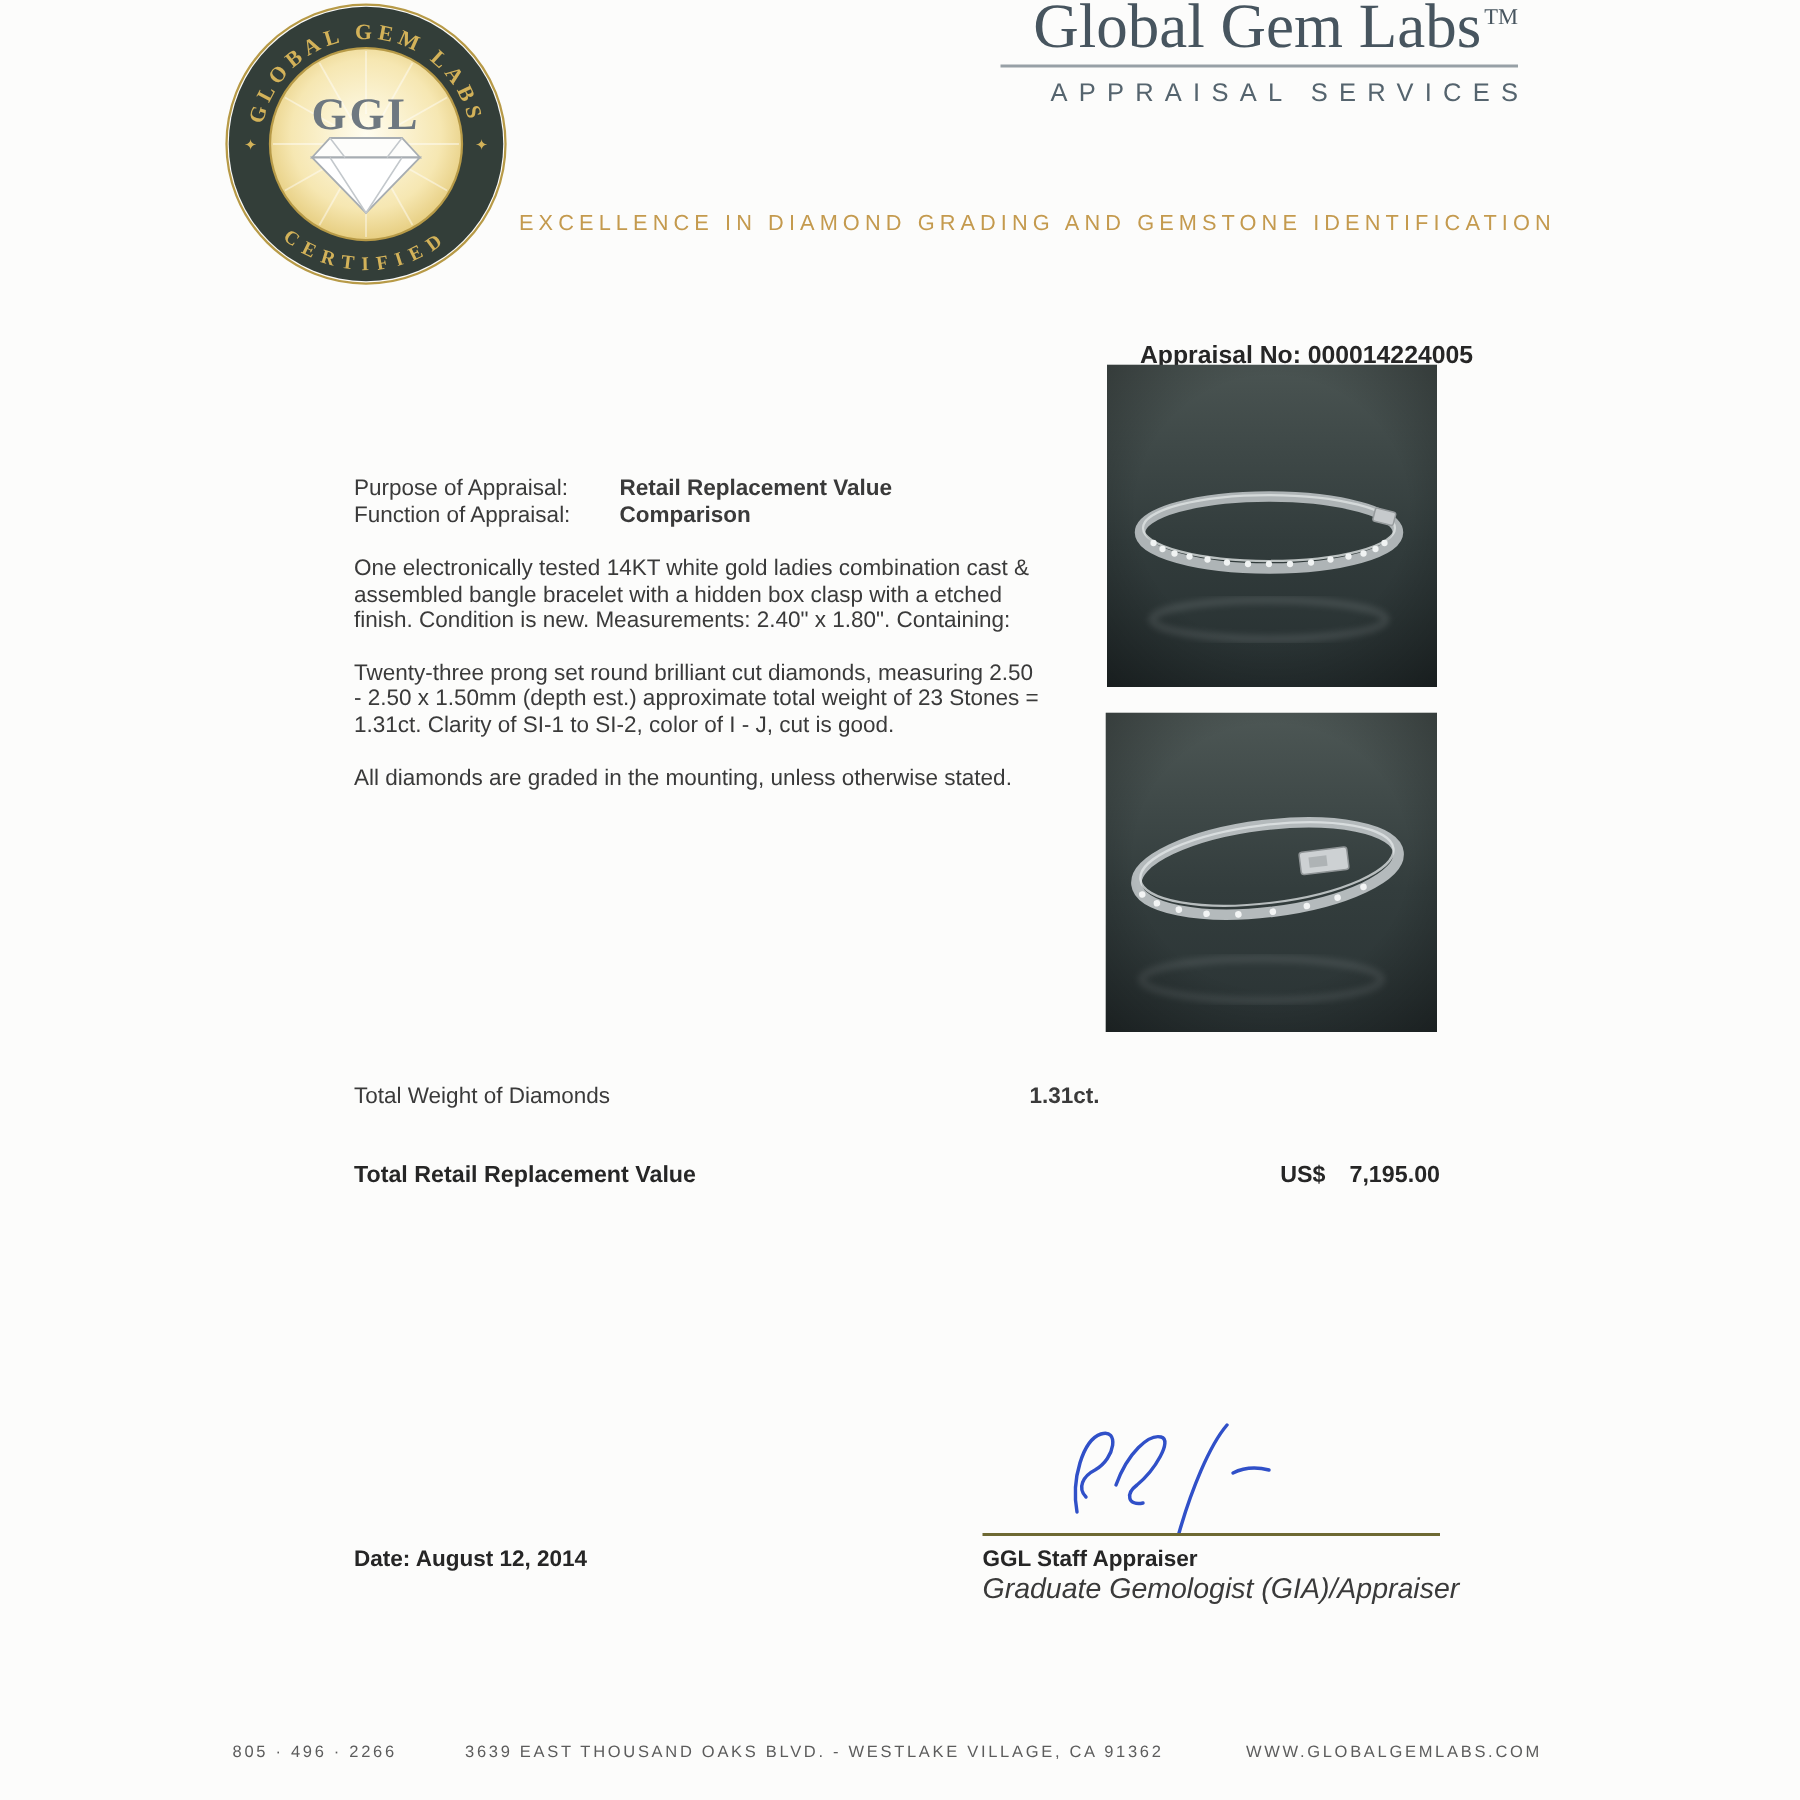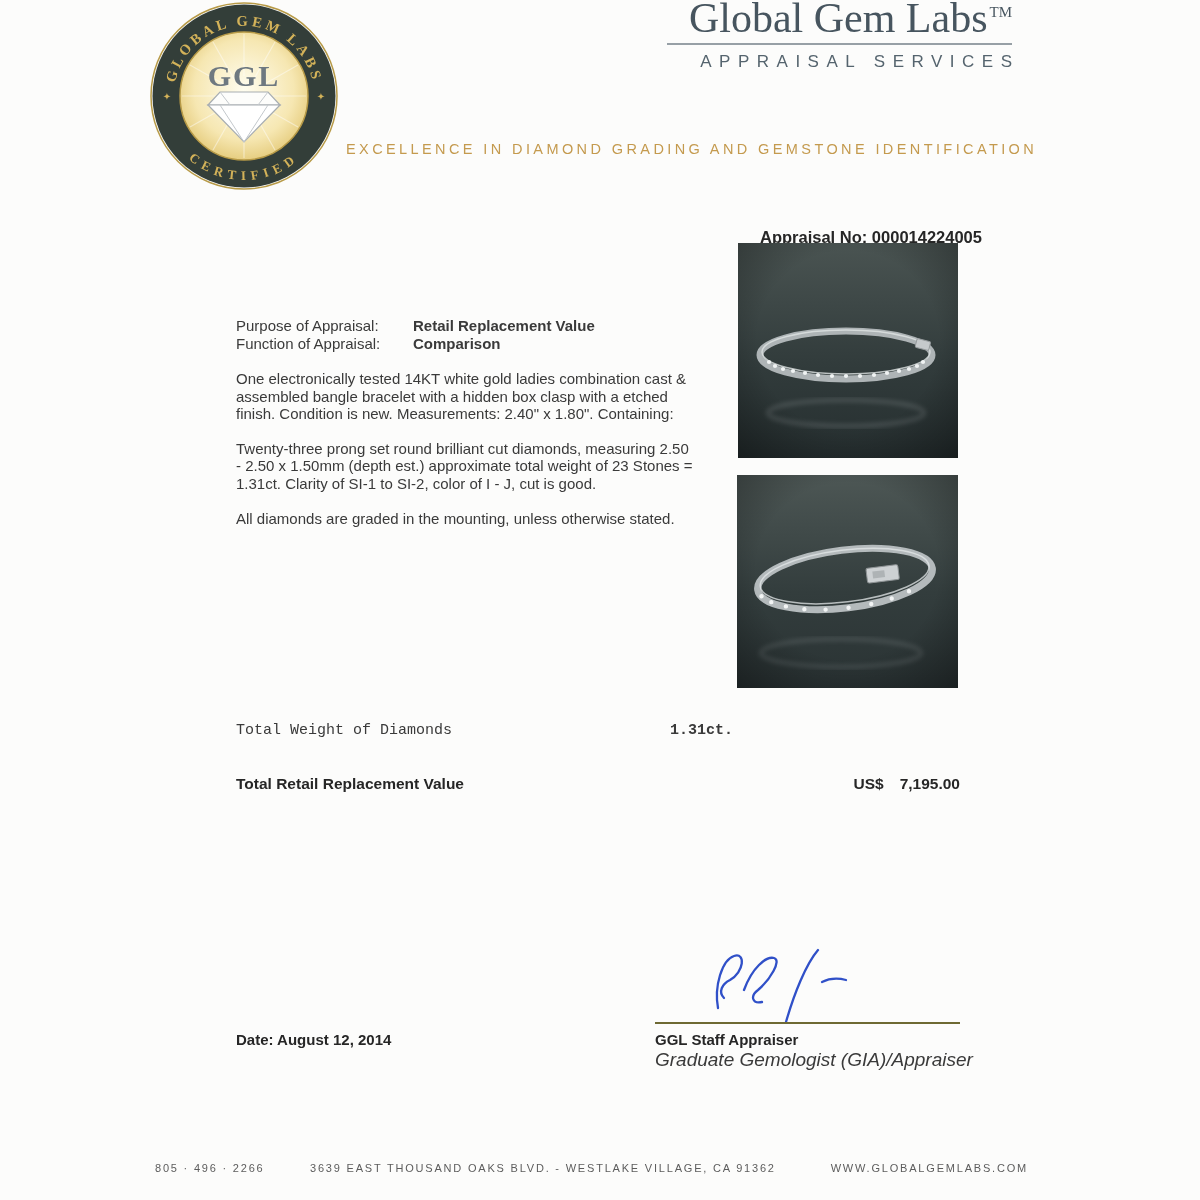--- a/index.html
+++ b/index.html
@@ -41,21 +41,21 @@
   .body{position:absolute;left:236px;top:317px;width:460px;font-size:15px;line-height:17.5px;}
   .frow{display:flex;}
   .flabel{width:177px;flex:none;}
   .fvalue{font-weight:bold;}
   .para-desc{margin-top:18px;}
   .para-diam{margin-top:17px;}
   .para-note{margin-top:18px;}
 
   
   .totals{position:absolute;left:236px;top:722px;width:497px;font-size:15px;line-height:17.5px;}
-  .trow{display:flex;justify-content:space-between;font-family:Liberation Mono, monospace;}
+  .trow{display:flex;justify-content:space-between;}
   .tvalue{font-weight:bold;}
   .grand{position:absolute;left:236px;top:775px;width:724px;display:flex;font-size:15.5px;font-weight:bold;color:#262626;}
   .glabel{flex:1;}
   .gcur{margin-right:16px;}
 
   
   .signature{position:absolute;left:700px;top:946px;width:175px;height:80px;}
   .sig-rule{position:absolute;left:655px;top:1022px;width:305px;height:2px;background:var(--rule-olive);}
   .appraiser-title{position:absolute;left:655px;top:1031px;font-size:15px;font-weight:bold;color:#262626;}
   .appraiser-sub{position:absolute;left:655px;top:1049px;font-size:19px;font-style:italic;color:#3a3a3a;}

